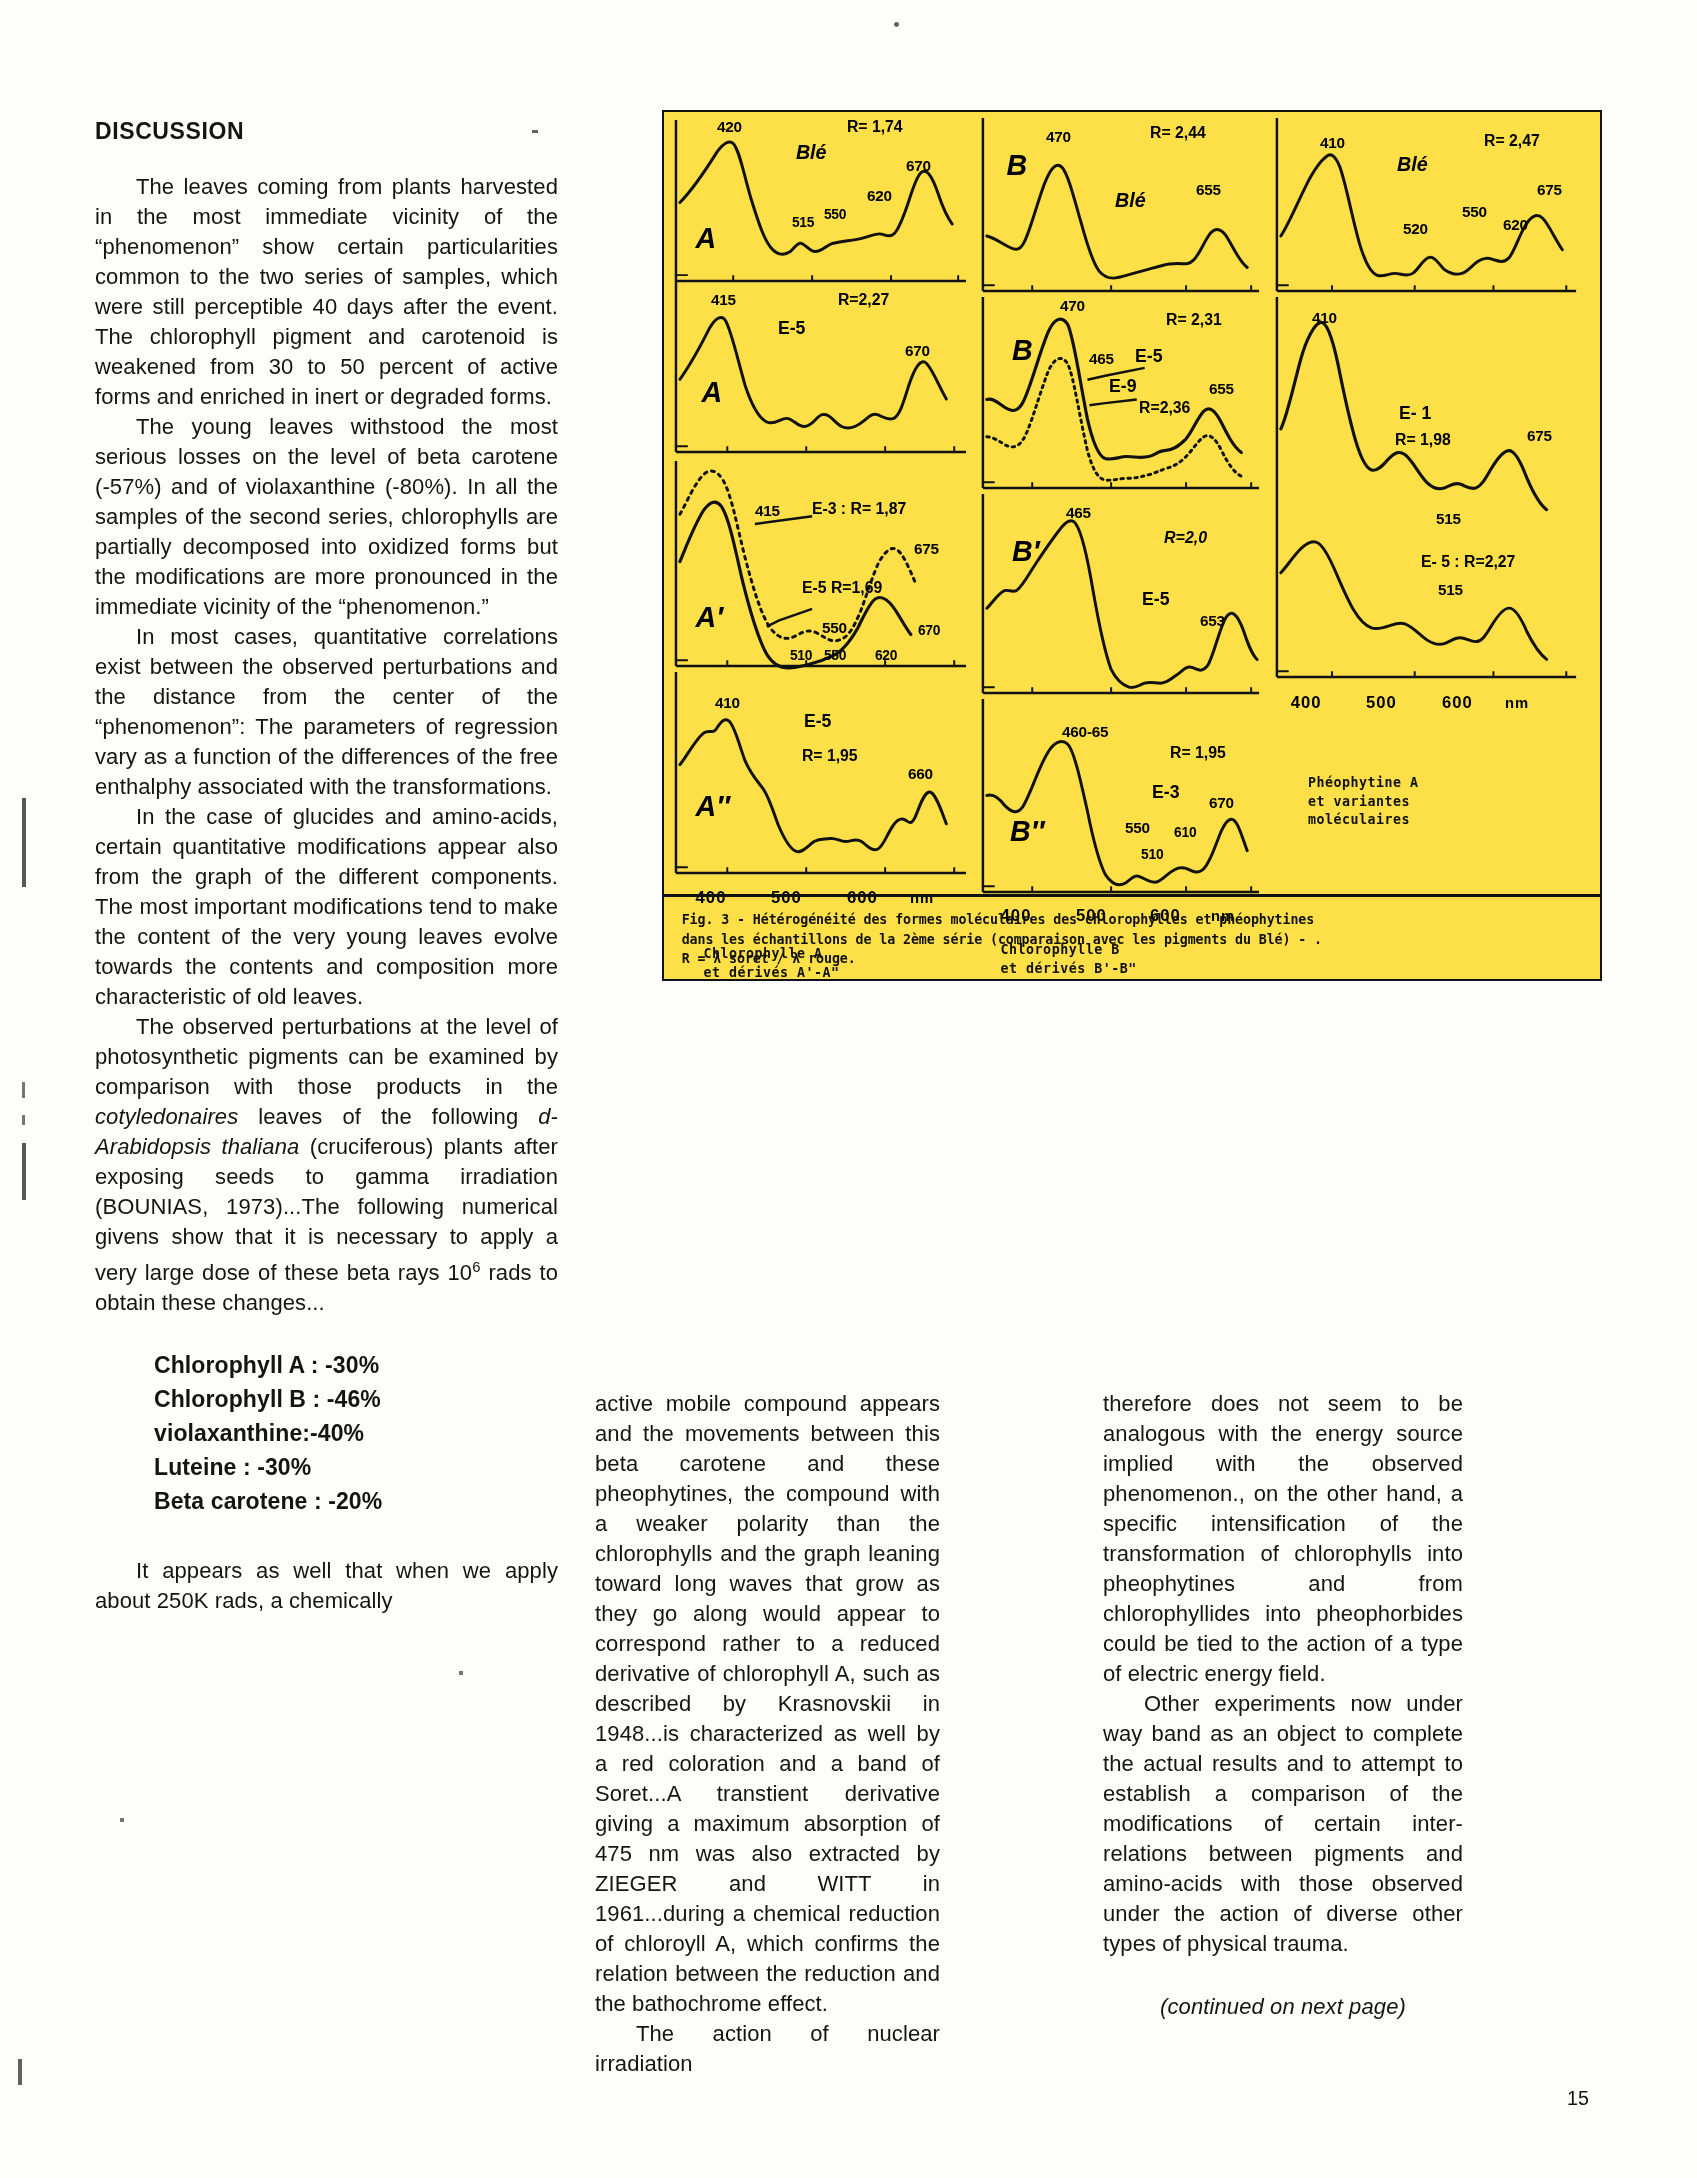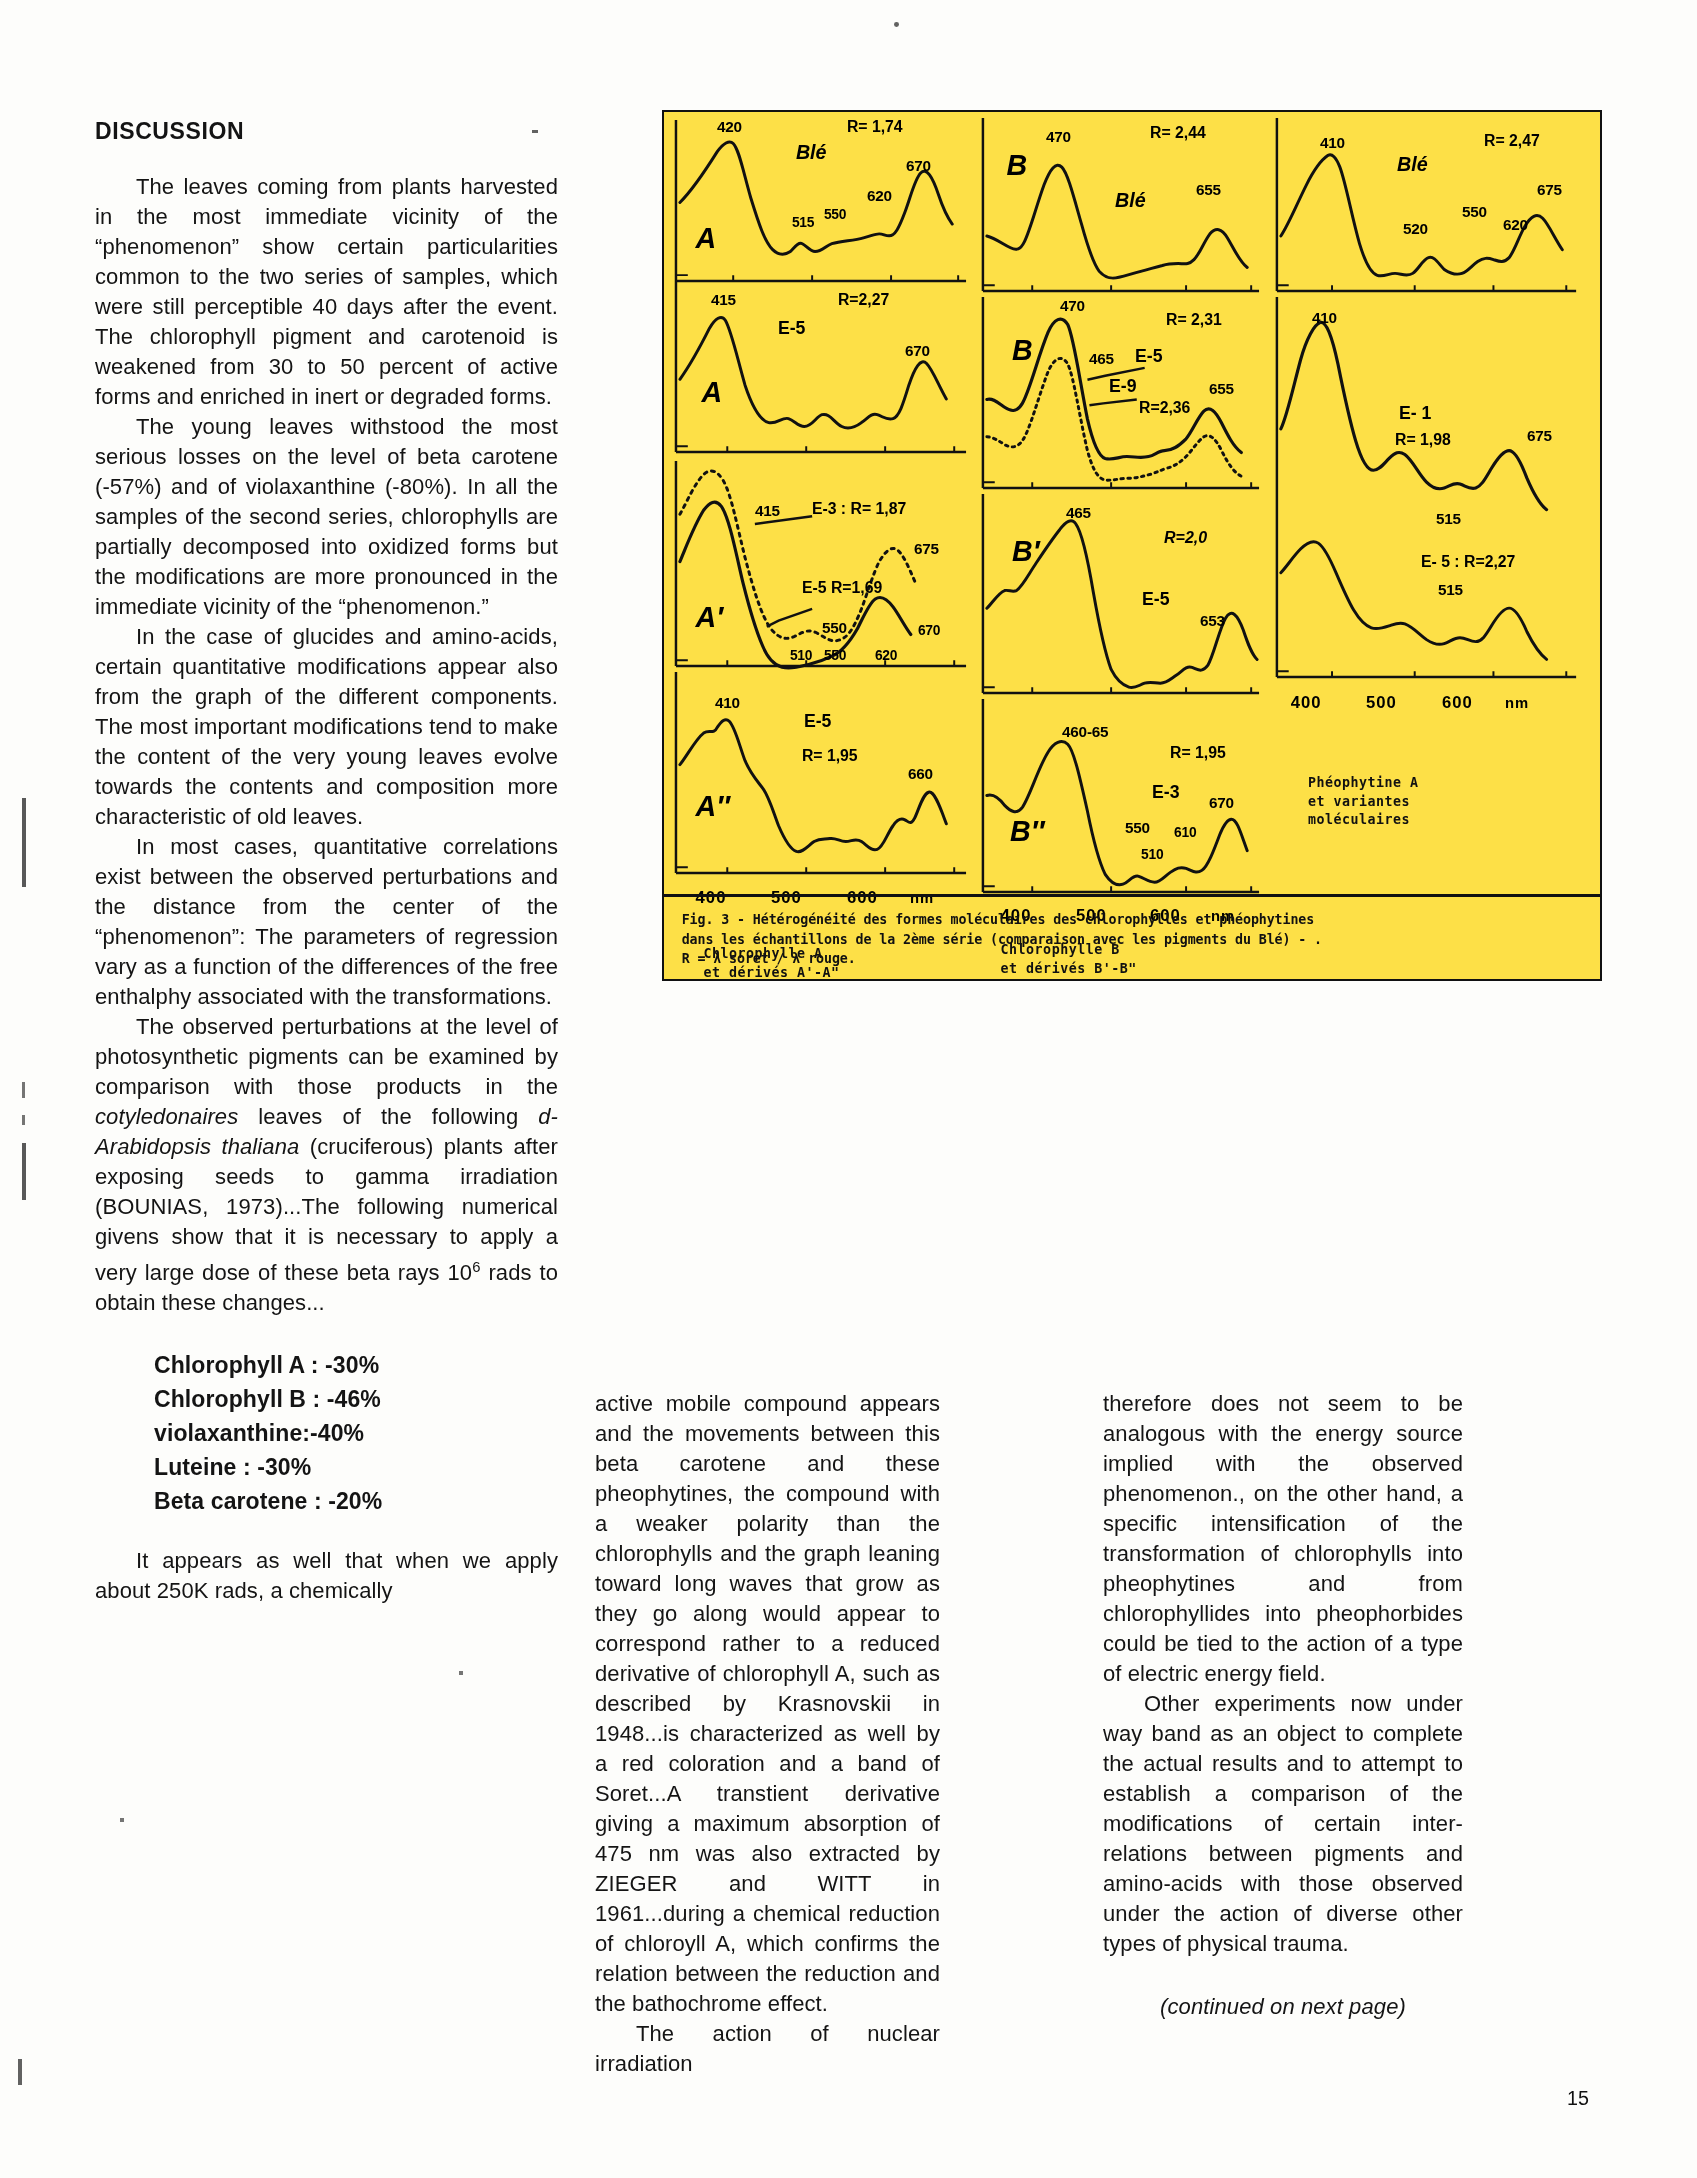--- a/index.html
+++ b/index.html
@@ -95,33 +95,33 @@
 </style>
 </head>
 <body>
 
 <div class="page">
 
   <div id="left-col" class="col-text">
     <div id="discussion-heading">DISCUSSION</div>
     <p>The leaves coming from plants harvested in the most immediate vicinity of the “phenomenon” show certain particularities common to the two series of samples, which were still perceptible 40 days after the event. The chlorophyll pigment and carotenoid is weakened from 30 to 50 percent of active forms and enriched in inert or degraded forms.</p>
     <p>The young leaves withstood the most serious losses on the level of beta carotene (-57%) and of violaxanthine (-80%). In all the samples of the second series, chlorophylls are partially decomposed into oxidized forms but the modifications are more pronounced in the immediate vicinity of the “phenomenon.”</p>
+    <p>In most cases, quantitative correlations exist between the observed perturbations and the distance from the center of the “phenomenon”: The parameters of regression vary as a function of the differences of the free enthalphy associated with the transformations.</p>
     <p>In the case of glucides and amino-acids, certain quantitative modifications appear also from the graph of the different components. The most important modifications tend to make the content of the very young leaves evolve towards the contents and composition more characteristic of old leaves.</p>
-    <p>In most cases, quantitative correlations exist between the observed perturbations and the distance from the center of the “phenomenon”: The parameters of regression vary as a function of the differences of the free enthalphy associated with the transformations.</p>
     <p><span style="display:inline"><span>The observed perturbations at the level of photosynthetic pigments can be examined by comparison with those products in the </span><span class="it">cotyledonaires</span><span> leaves of the following </span><span class="it">d-Arabidopsis thaliana</span><span> (cruciferous) plants after exposing seeds to gamma irradiation (BOUNIAS, 1973)...The following numerical givens show that it is necessary to apply a very large dose of these beta rays 10</span><sup style="font-size:14.8px">6</sup><span> rads to obtain these changes...</span></span></p>
 
     <ul class="pigment-list">
       <li>Chlorophyll A : -30%</li>
       <li>Chlorophyll B : -46%</li>
       <li>violaxanthine:-40%</li>
       <li>Luteine : -30%</li>
       <li>Beta carotene : -20%</li>
     </ul>
 
-    <p style="margin-top:28px">It appears as well that when we apply about 250K rads, a chemically</p>
+    <p style="margin-top:38px">It appears as well that when we apply about 250K rads, a chemically</p>
   </div>
 
   <div id="bot-col-2" class="bot-col col-text">
     <p class="noind">active mobile compound appears and the movements between this beta carotene and these pheophytines, the compound with a weaker polarity than the chlorophylls and the graph leaning toward long waves that grow as they go along would appear to correspond rather to a reduced derivative of chlorophyll A, such as described by Krasnovskii in 1948...is characterized as well by a red coloration and a band of Soret...A transtient derivative giving a maximum absorption of 475 nm was also extracted by ZIEGER and WITT in 1961...during a chemical reduction of chloroyll A, which confirms the relation between the reduction and the bathochrome effect.</p>
     <p>The action of nuclear irradiation</p>
   </div>
 
   <div id="bot-col-3" class="bot-col col-text">
     <p class="noind">therefore does not seem to be analogous with the energy source implied with the observed phenomenon., on the other hand, a specific intensification of the transformation of chlorophylls into pheophytines and from chlorophyllides into pheophorbides could be tied to the action of a type of electric energy field.</p>
     <p>Other experiments now under way band as an object to complete the actual results and to attempt to establish a comparison of the modifications of certain inter-relations between pigments and amino-acids with those observed under the action of diverse other types of physical trauma.</p>

